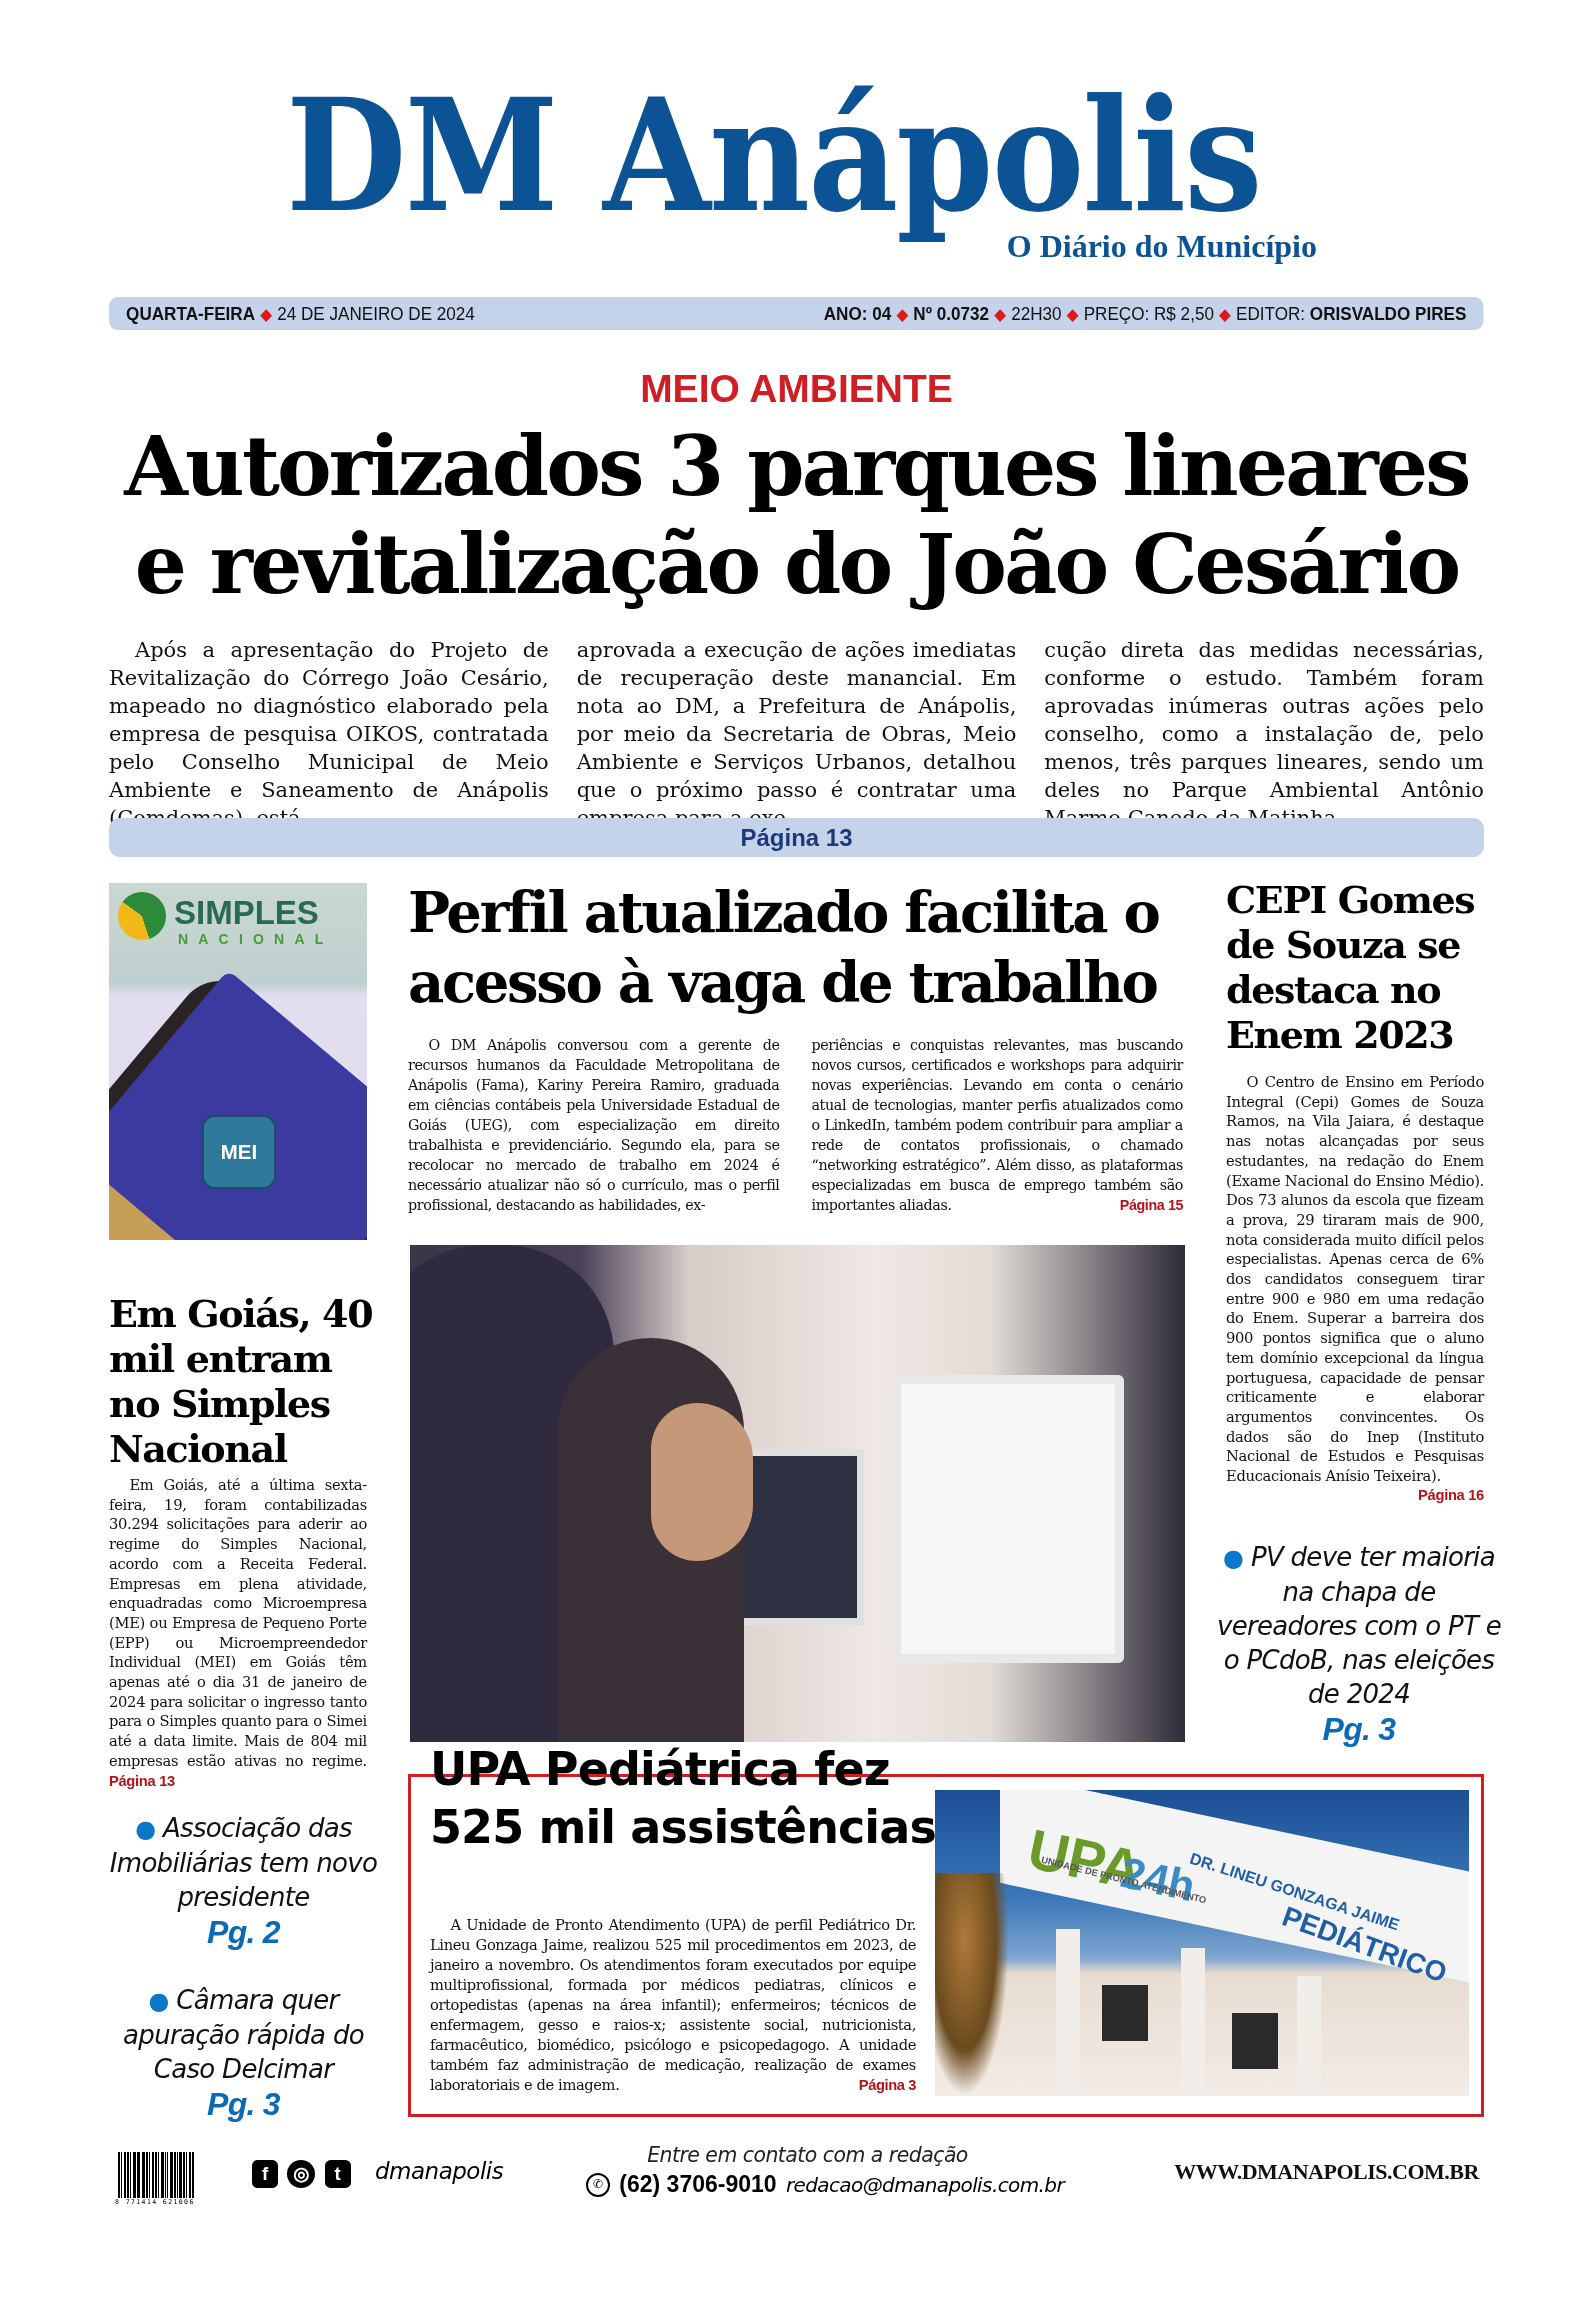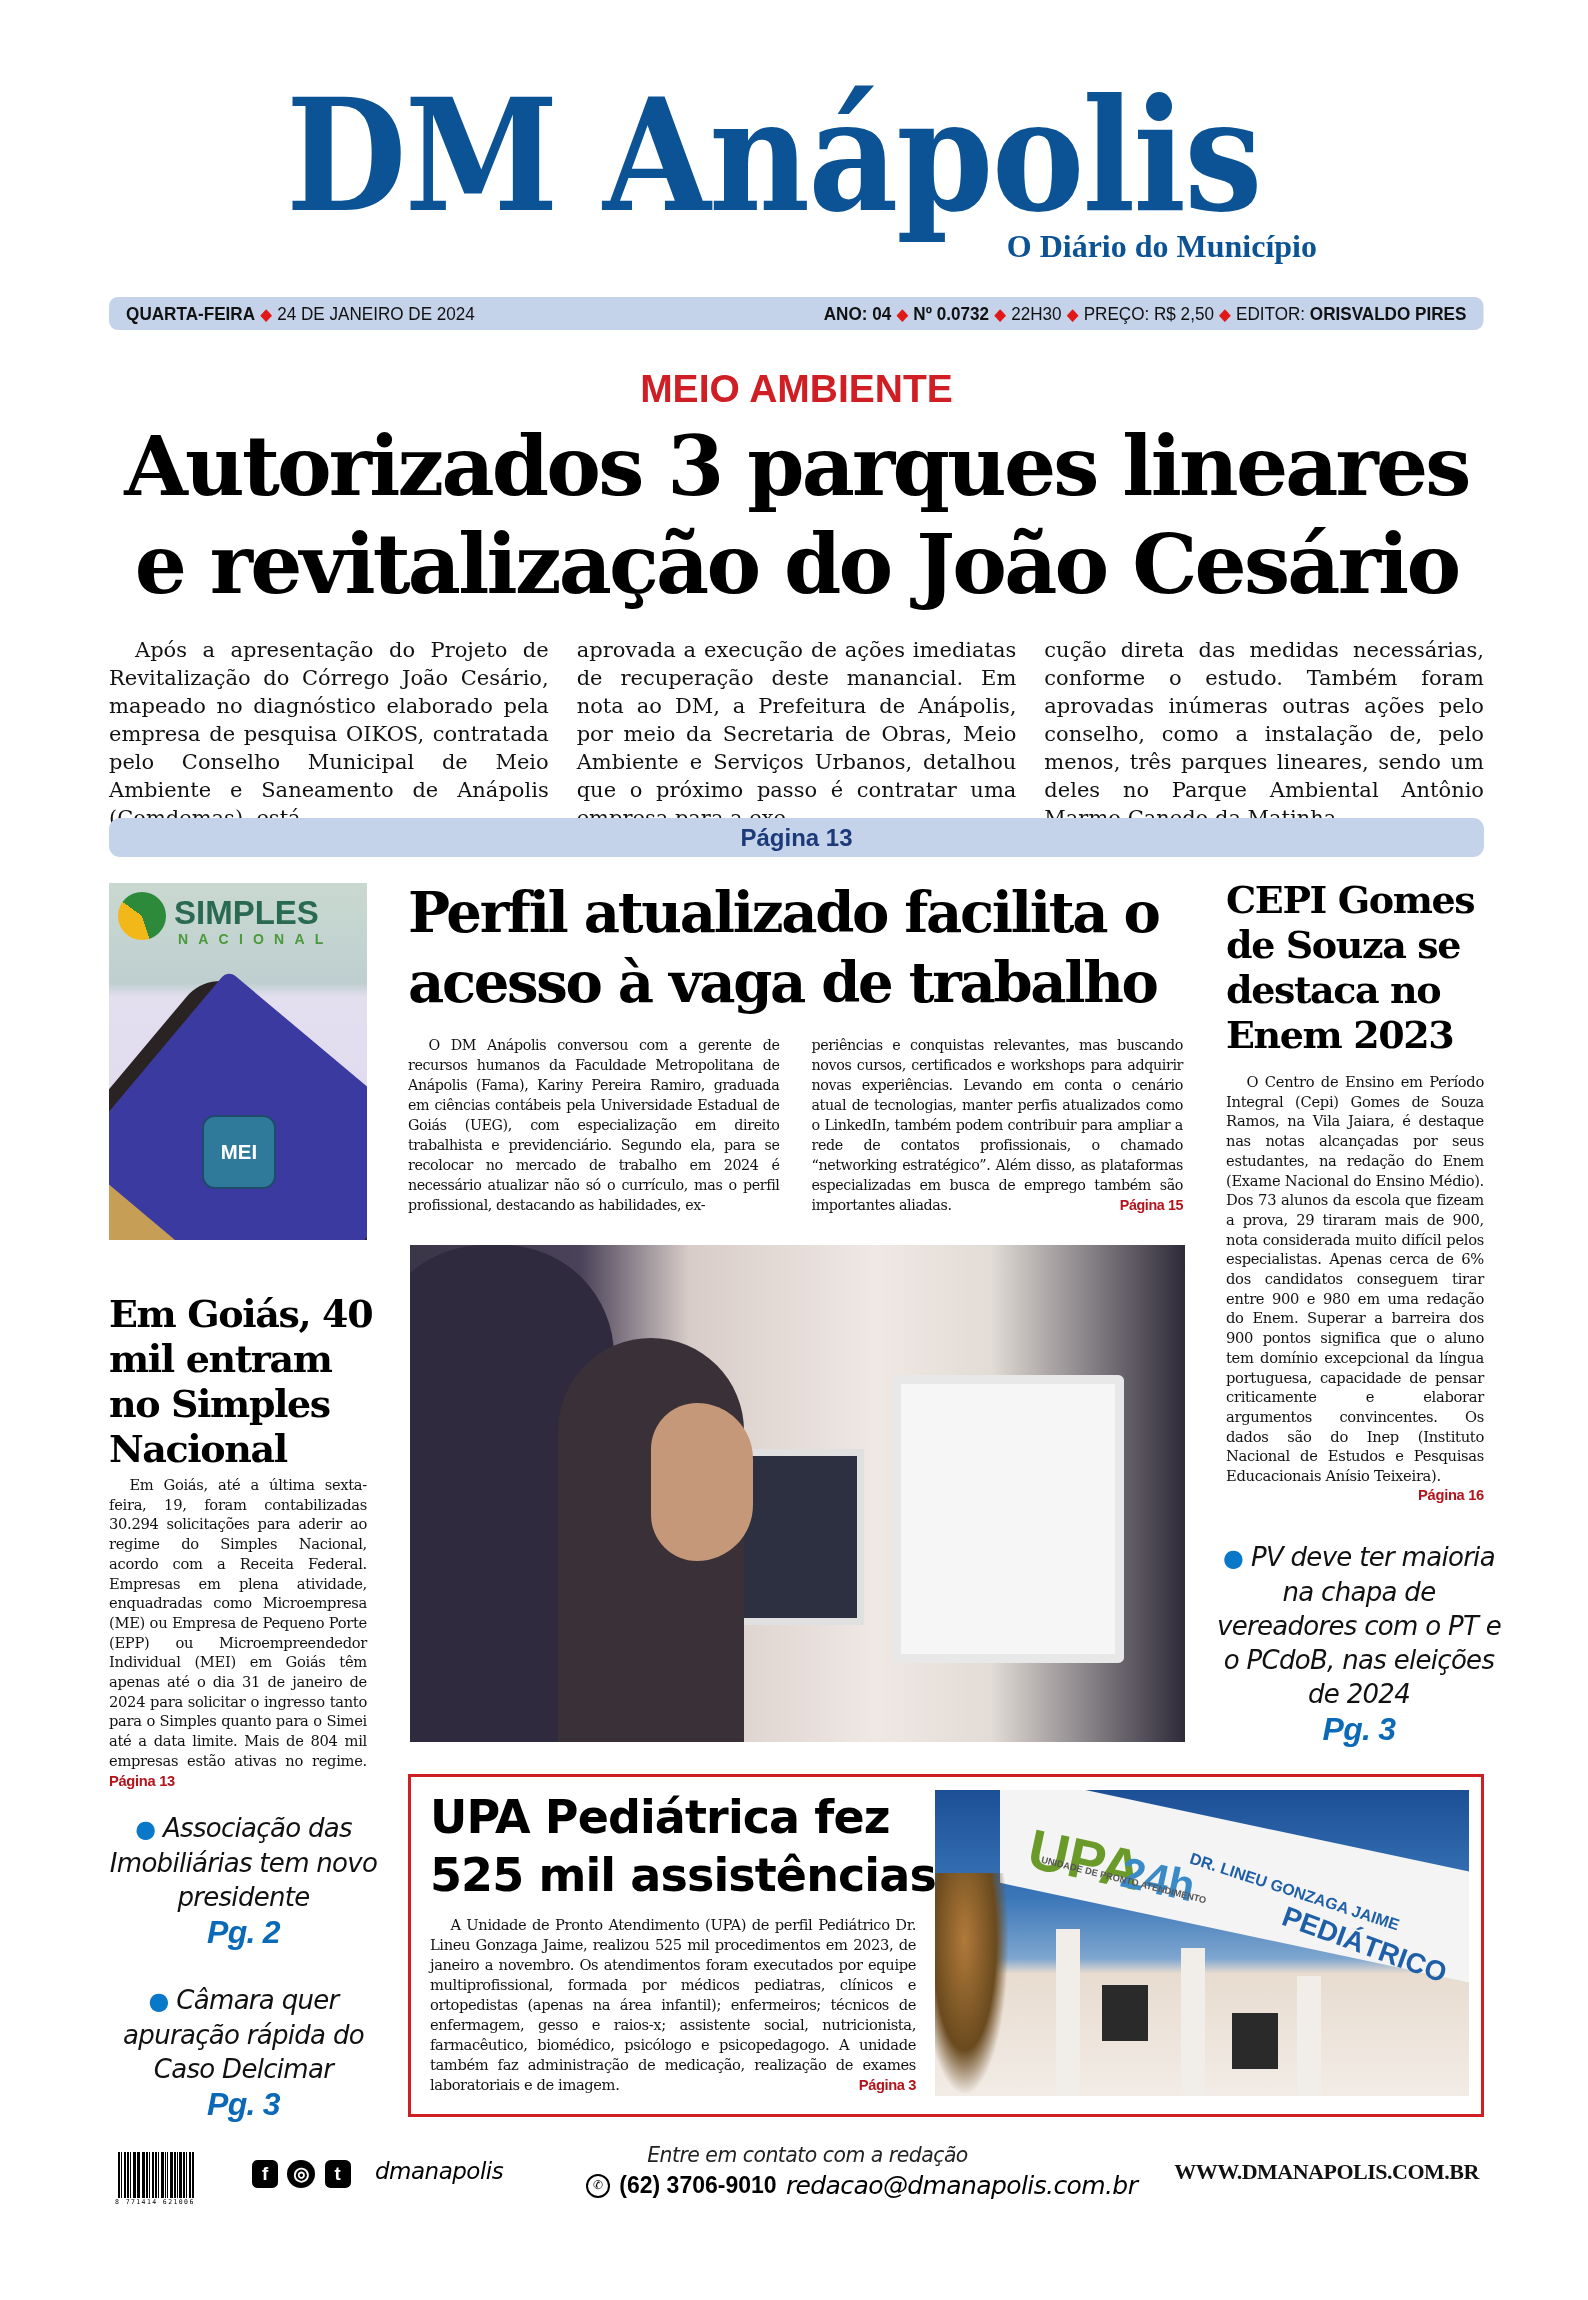--- a/index.html
+++ b/index.html
@@ -124,21 +124,21 @@
   }
   .right-body {
     left: 1226px; top: 1072px; width: 258px;
     font-family: "DejaVu Serif", serif; font-size: 14.7px; line-height: 19.7px; text-align: justify;
     text-indent: 20.4px; color: #111; letter-spacing: -0.3px;
   }
 
   
   .upa-box { left: 408px; top: 1774px; width: 1076px; height: 343px; border: 3.7px solid #d01e25; }
   .upa-headline {
-    left: 430px; top: 1788px; width: 519px;
+    left: 430px; top: 1740px; width: 519px;
     font-family: "DejaVu Sans", sans-serif; font-weight: bold; font-size: 46px; line-height: 58px; color: #000;
     letter-spacing: -0.9px;
   }
   .upa-body {
     left: 430px; top: 1915px; width: 486px;
     font-family: "DejaVu Serif", serif; font-size: 14.7px; line-height: 20px; text-align: justify;
     text-indent: 20.4px; color: #111; letter-spacing: -0.4px;
   }
   .upa-img {
     left: 935px; top: 1790px; width: 534px; height: 306px; overflow: hidden;
@@ -160,21 +160,21 @@
     background: repeating-linear-gradient(90deg, #000 0 1.9px, #fff 1.9px 2.8px, #000 2.8px 3.7px, #fff 3.7px 5.6px, #000 5.6px 8.3px, #fff 8.3px 9.3px);
   }
   .barcode-num { left: 115px; top: 2198px; font-family: "DejaVu Sans Mono", monospace; font-size: 6.5px; letter-spacing: 1.4px; color: #000; }
   .social { left: 252px; top: 2160px; display: flex; gap: 9.3px; align-items: center; }
   .social-icon { width: 26px; height: 28px; background: #000; border-radius: 5.6px; color: #fff; font-family: "Liberation Sans", sans-serif; font-weight: bold; font-size: 18.6px; display: flex; align-items: center; justify-content: center; }
   .social-icon.round { border-radius: 50%; width: 28px; }
   .social-handle { left: 375px; top: 2158px; font-family: "DejaVu Sans", sans-serif; font-style: italic; font-size: 23px; color: #000; letter-spacing: -0.5px; }
   .contact-label { left: 594px; top: 2143px; width: 427px; text-align: center; font-family: "DejaVu Sans", sans-serif; font-style: italic; font-size: 20.4px; color: #222; font-weight: 300; letter-spacing: -0.5px; }
   .contact-line { left: 586px; top: 2171px; display: flex; align-items: center; gap: 9.3px; white-space: nowrap; }
   .contact-phone { font-family: "Liberation Sans", sans-serif; font-weight: bold; font-size: 23px; color: #000; }
-  .contact-email { font-family: "DejaVu Sans", sans-serif; font-style: italic; font-size: 25px; color: #000; letter-spacing: -0.6px; }
+  .contact-email { font-family: "DejaVu Sans", sans-serif; font-style: italic; font-size: 20px; color: #000; letter-spacing: -0.6px; }
   .wa-icon { width: 24px; height: 24px; border: 2.8px solid #000; border-radius: 50%; display: flex; align-items: center; justify-content: center; font-size: 12px; color: #000; }
   .website { left: 1169px; top: 2159px; width: 315px; text-align: center; font-family: "Liberation Serif", serif; font-weight: bold; font-size: 22px; color: #111; letter-spacing: -0.5px; }
 </style>
 </head>
 <body>
 
 <div class="abs masthead-title">DM Anápolis</div>
 <div class="abs masthead-sub">O Diário do Município</div>
 
 <div class="abs infobar">

